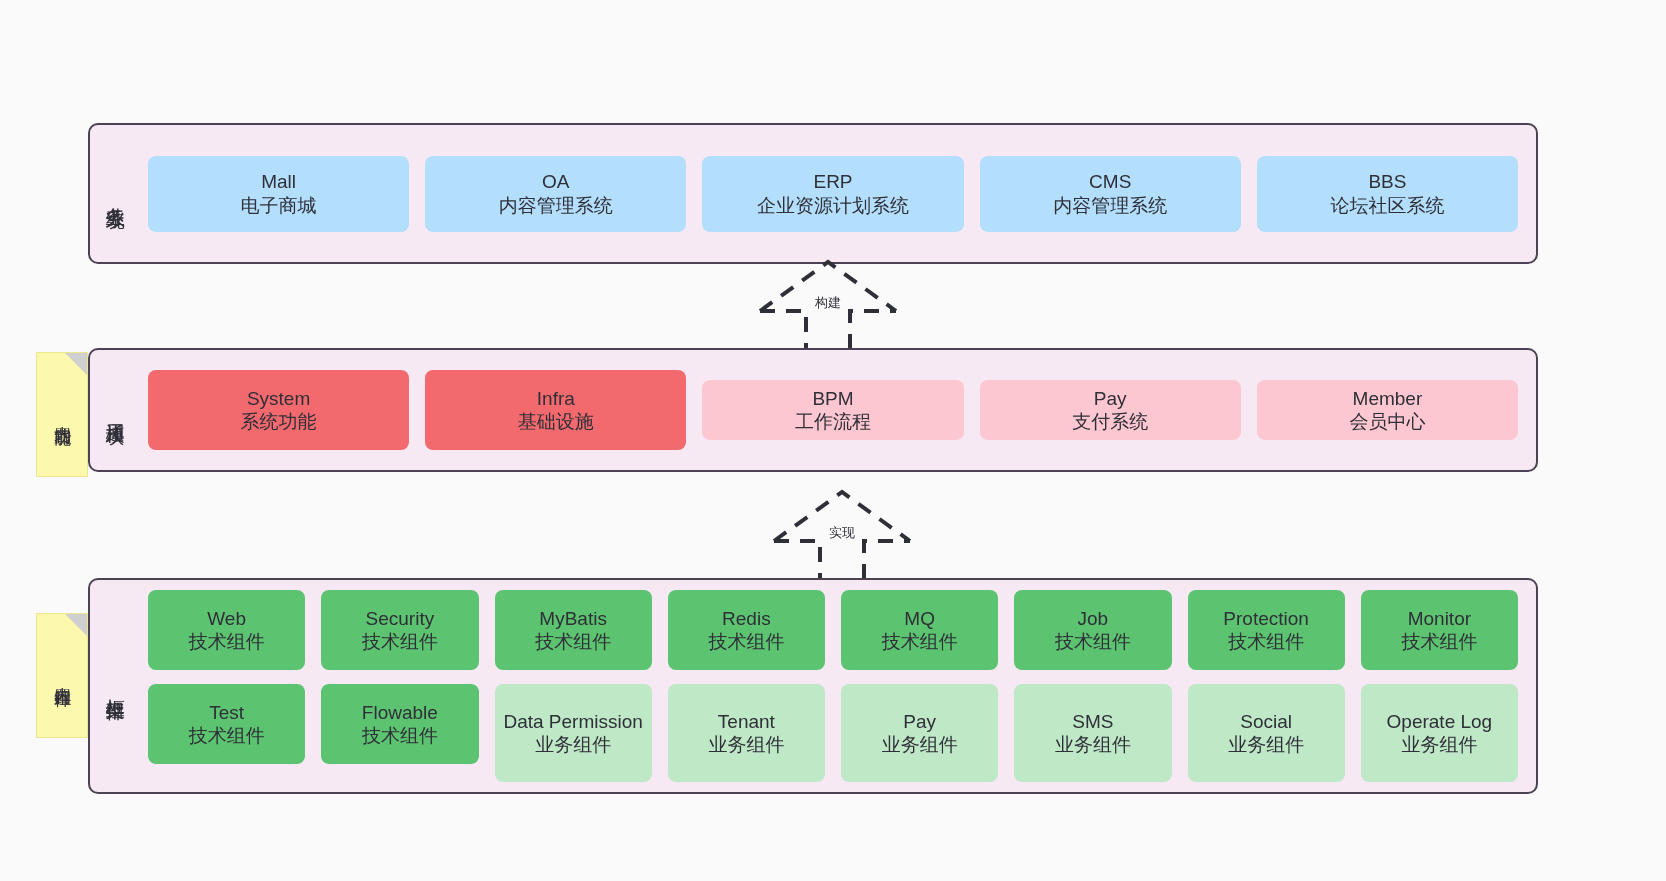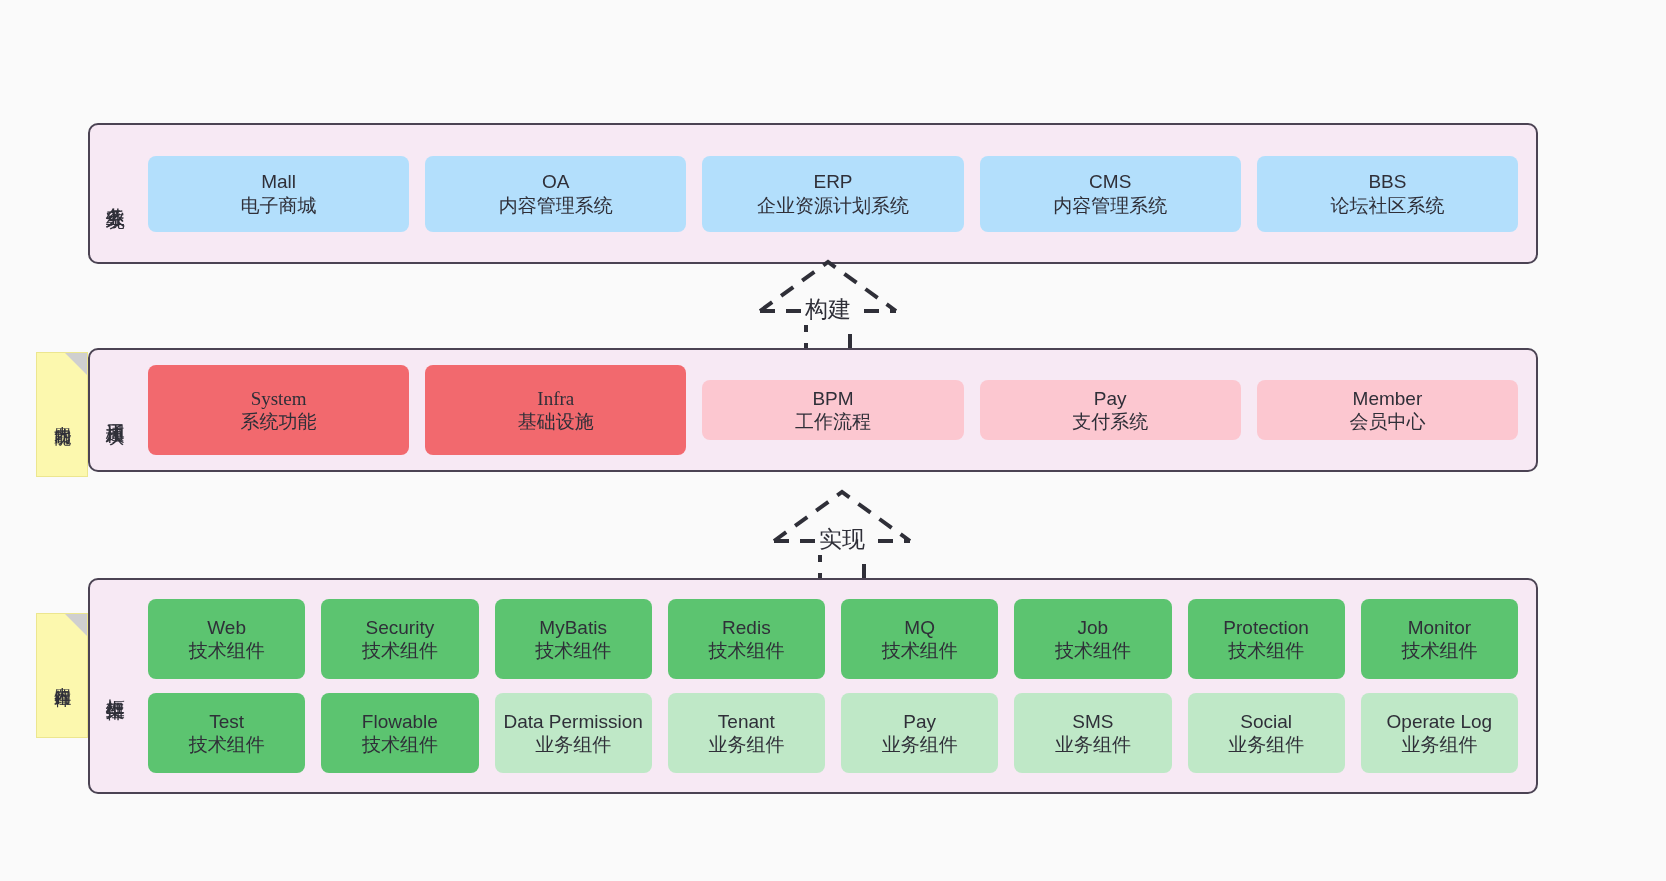--- a/index.html
+++ b/index.html
@@ -69,24 +69,24 @@
     justify-content: center;
     text-align: center;
     line-height: 1.22;
     padding: 6px 4px;
     color: #2f2f38;
   }
   .card .en { font-size: 19px; }
   .card .cn { font-size: 19px; }
 
   .card.blue   { background: #b3dffc; height: 76px; }
-  .card.red    { background: #f2696e; height: 90px; font-family: Liberation Serif, serif; }
+  .card.red    { background: #f2696e; height: 80px; }
   .card.pink   { background: #fcc7d0; height: 60px; }
   .card.green  { background: #5cc470; height: 80px; }
-  .card.lgreen { background: #bfe8c7; height: 80px; }
+  .card.lgreen { background: #bfe8c7; height: 98px; }
 
   
   .note {
     position: absolute;
     width: 52px;
     background: #fcf8ae;
     border: 1px solid #ece68f;
     display: flex;
     align-items: center;
     justify-content: center;
@@ -111,21 +111,21 @@
     position: absolute;
     width: 160px;
     height: 94px;
   }
   .gen-arrow svg { display: block; }
   .gen-arrow .gen-label {
     position: absolute;
     left: 50%;
     transform: translateX(-50%);
     top: 36px;
-    font-size: 23px;
+    font-size: 13px;
     background: #fafafa;
     padding: 0 2px;
     color: #2f2f38;
     white-space: nowrap;
   }
 </style>
 </head>
 <body>
 
 <div class="layer" id="layer-business" style="left:88px; top:123px; width:1450px; height:141px;">

